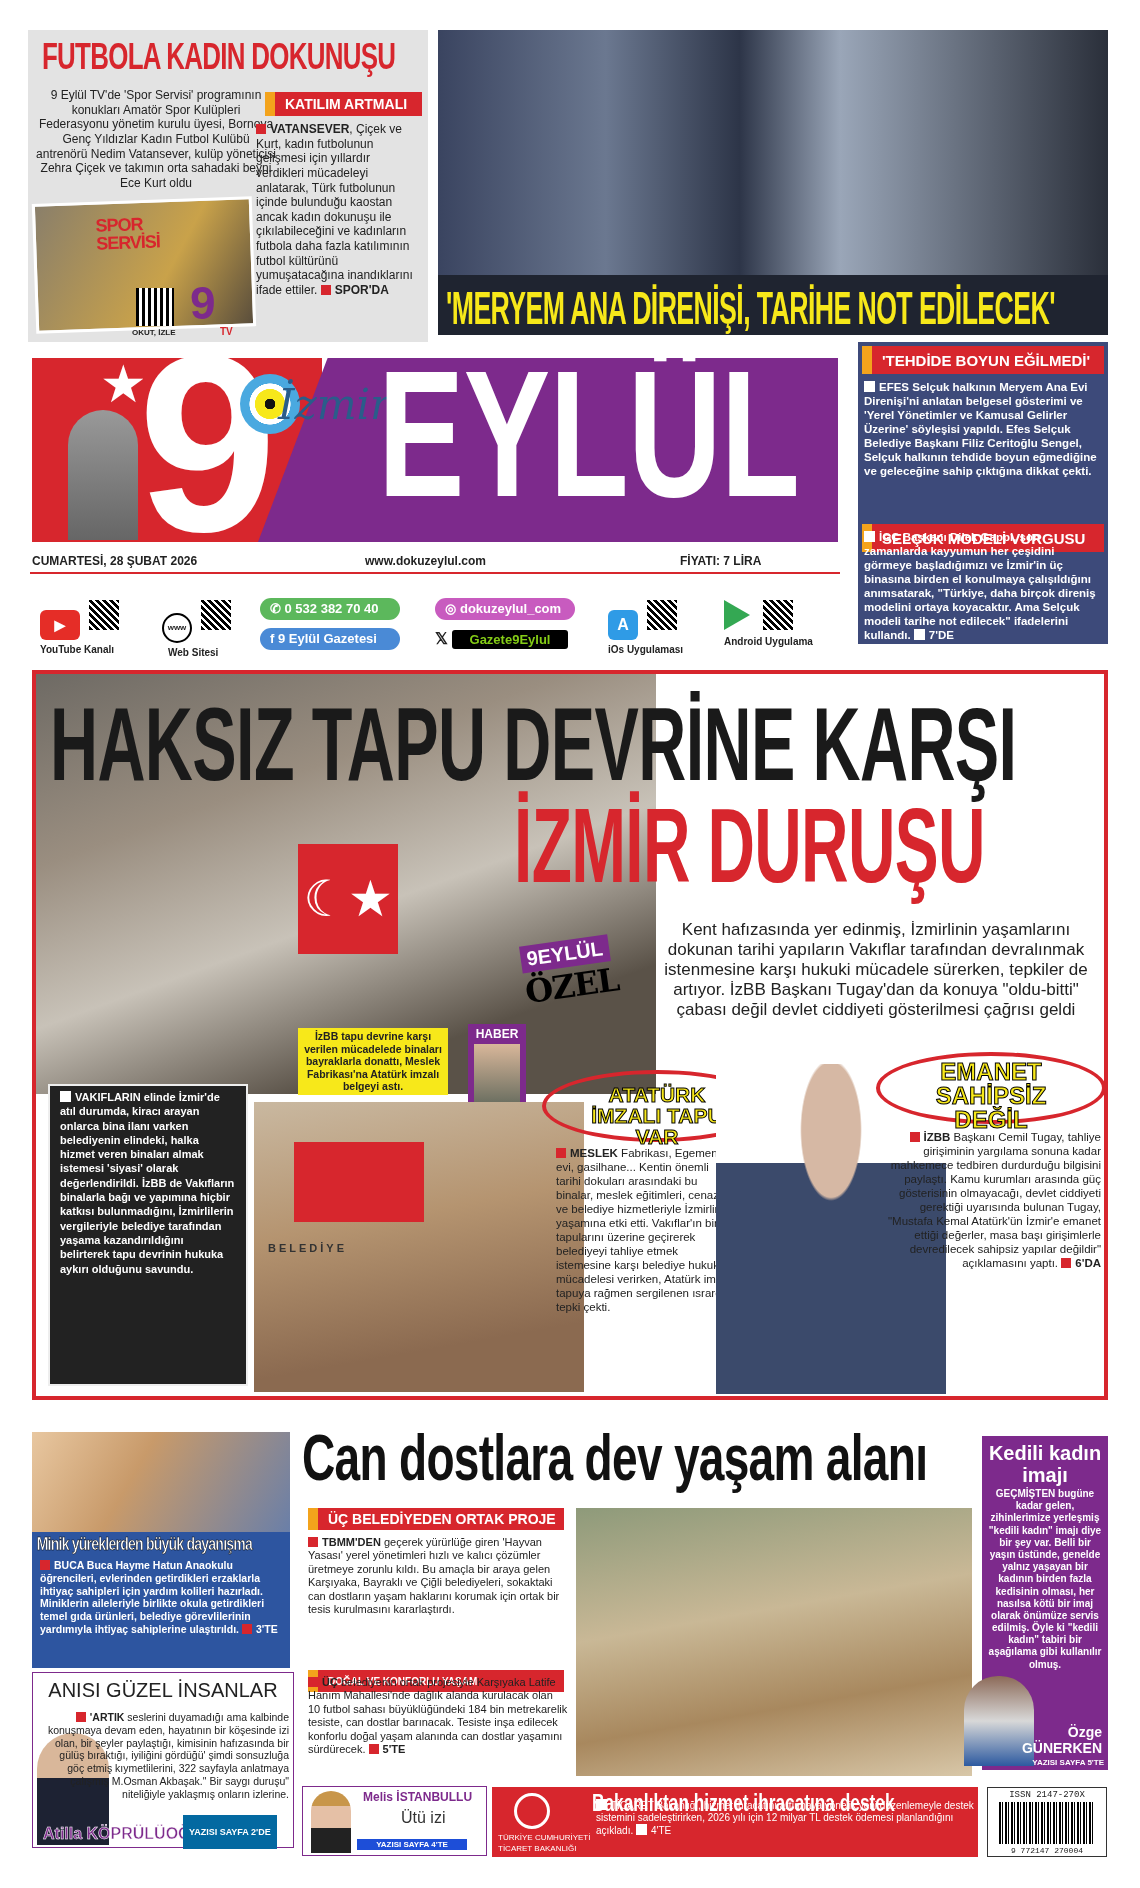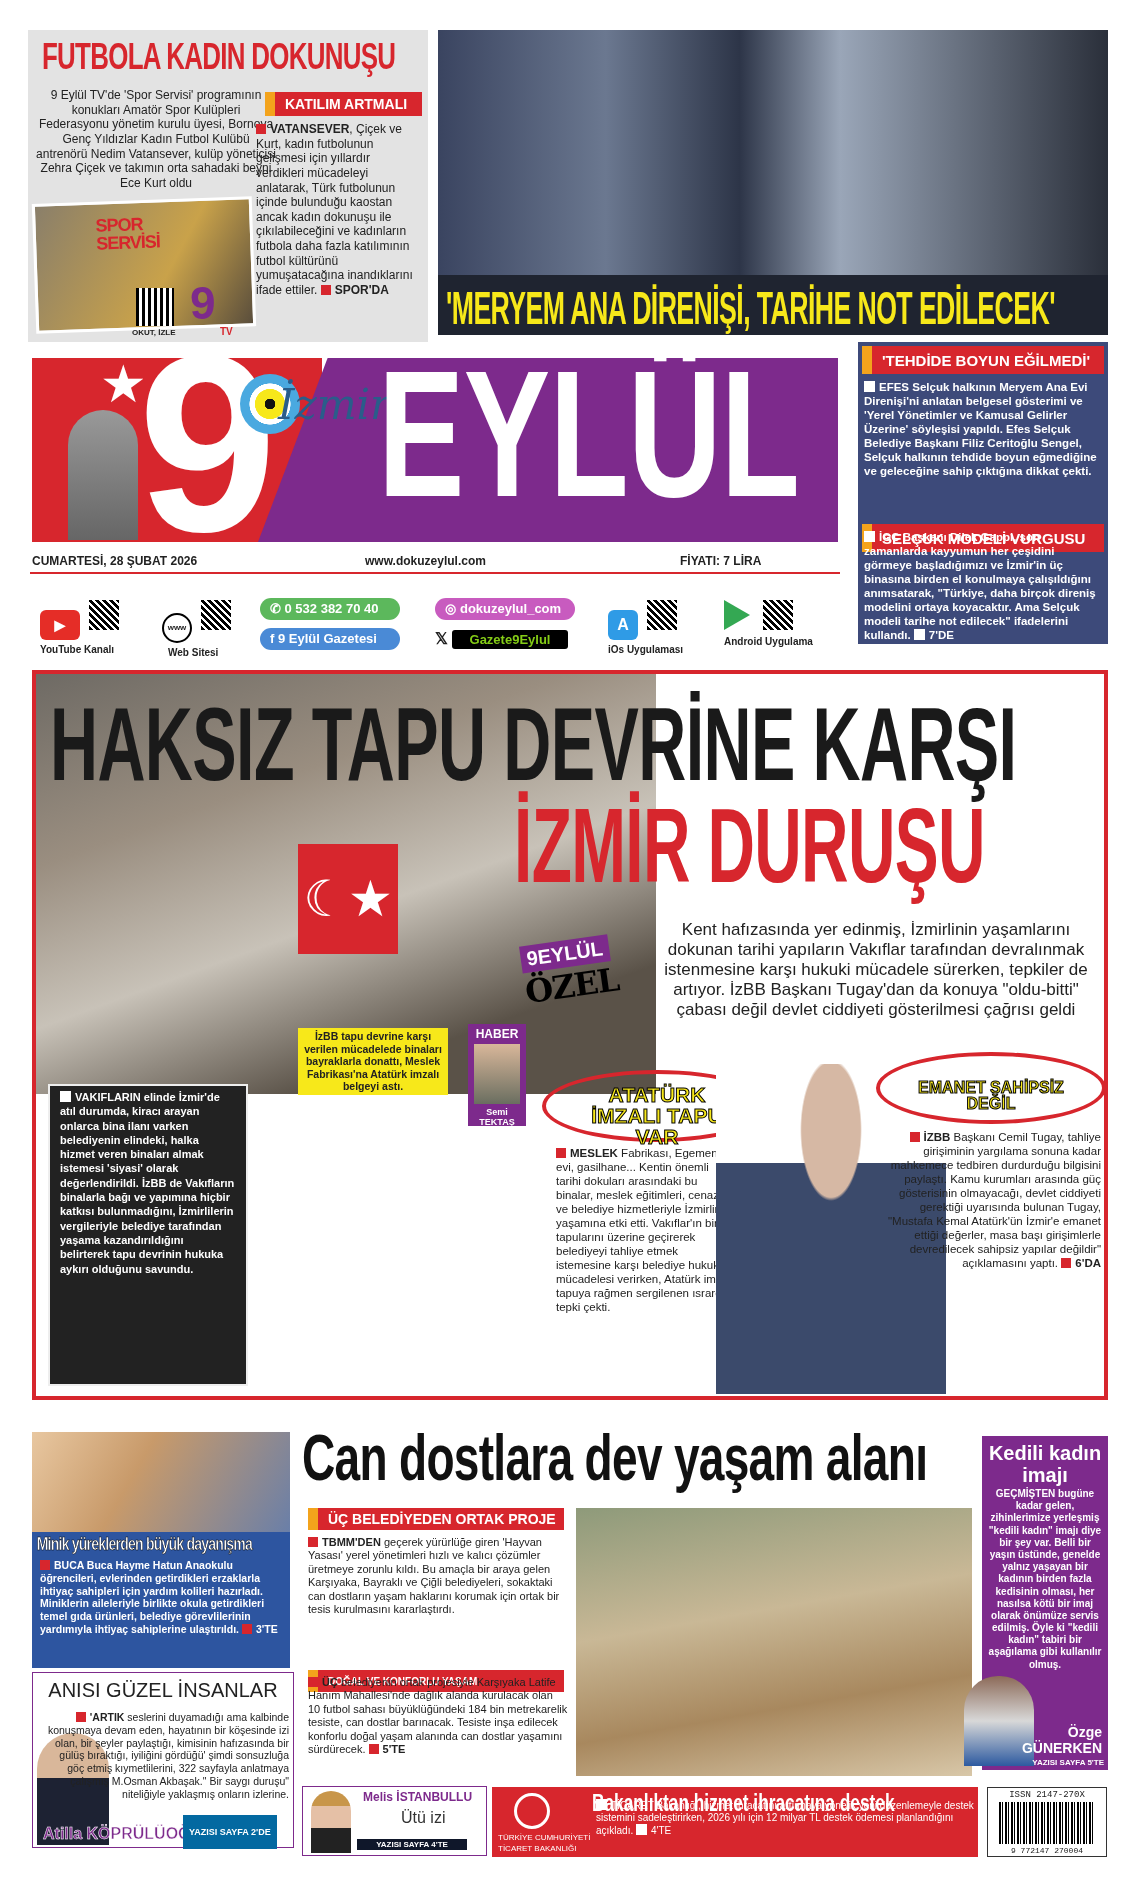--- a/index.html
+++ b/index.html
@@ -106,30 +106,34 @@
   <div class="abs" style="left:488px;top:264px;width:120px;height:80px;transform:rotate(-8deg)">
     <div style="background:#7d2a8c;color:#fff;font-weight:bold;font-size:20px;padding:2px 6px;display:inline-block">9EYLÜL</div>
     <div class="cond" style="font-size:32px;font-family:'DejaVu Serif',serif;color:#000">ÖZEL</div>
   </div>
   <div class="abs" style="left:262px;top:354px;width:150px;font-size:10.5px;font-weight:bold;background:#f7e81a;text-align:center;padding:2px;line-height:1.2">İzBB tapu devrine karşı verilen mücadelede binaları bayraklarla donattı, Meslek Fabrikası'na Atatürk imzalı belgeyi astı.</div>
   <div class="abs" style="left:432px;top:350px;width:58px;height:102px;background:#7d2a8c;color:#fff;text-align:center;font-size:10px;font-weight:bold">
     <div style="padding-top:3px;font-size:12px">HABER</div>
     <div style="margin:3px auto;width:46px;height:60px;background:linear-gradient(#d9b79a,#6a6e60)"></div>
     <div style="font-size:9px">Semi TEKTAŞ</div>
   </div>
+  <div class="abs photo" style="left:218px;top:428px;width:330px;height:290px;background:linear-gradient(170deg,#c9b8a0,#b59470 40%,#8b6a50 80%)">
+    <div style="position:absolute;left:40px;top:40px;width:130px;height:80px;background:#d7262d"></div>
+    <div style="position:absolute;left:14px;top:140px;font-size:11px;letter-spacing:3px;color:#333;font-weight:bold">BELEDİYE</div>
+  </div>
   <div class="abs" style="left:12px;top:410px;width:200px;height:302px;background:#222;color:#fff;border:2px solid #eee">
     <p style="padding:4px 10px;font-size:11px;font-weight:bold;line-height:1.3"><span class="sqw"></span><span>VAKIFLARIN</span><span> elinde İzmir'de atıl durumda, kiracı arayan onlarca bina ilanı varken belediyenin elindeki, halka hizmet veren binaları almak istemesi 'siyasi' olarak değerlendirildi. İzBB de Vakıfların binalarla bağı ve yapımına hiçbir katkısı bulunmadığını, İzmirlilerin vergileriyle belediye tarafından yaşama kazandırıldığını belirterek tapu devrinin hukuka aykırı olduğunu savundu.</span></p>
   </div>
   <div class="abs" style="left:506px;top:396px;width:230px;height:72px;border:4px solid #d7262d;border-radius:50%;text-align:center">
     <div class="cond" style="font-size:21px;color:#f7e81a;-webkit-text-stroke:1px #000;width:170px;margin:10px auto;line-height:1;letter-spacing:0">ATATÜRK İMZALI TAPU VAR</div>
   </div>
   <p class="abs" style="left:520px;top:472px;width:180px;font-size:11.5px"><span class="sq"></span><b>MESLEK</b><span> Fabrikası, Egemenlik evi, gasilhane... Kentin önemli tarihi dokuları arasındaki bu binalar, meslek eğitimleri, cenaze ve belediye hizmetleriyle İzmirlinin yaşamına etki etti. Vakıflar'ın bina tapularını üzerine geçirerek belediyeyi tahliye etmek istemesine karşı belediye hukuk mücadelesi verirken, Atatürk imzalı tapuya rağmen sergilenen ısrarcılık tepki çekti.</span></p>
   <div class="abs photo" style="left:680px;top:390px;width:230px;height:330px;background:radial-gradient(ellipse at 50% 20%,#d6b8a4 0 18%,transparent 19%),linear-gradient(#fff 0 30%,#3b4a6b 30%)"></div>
   <div class="abs" style="left:840px;top:378px;width:230px;height:72px;border:4px solid #d7262d;border-radius:50%;text-align:center">
-    <div class="cond" style="font-size:16px;color:#f7e81a;-webkit-text-stroke:1px #000;width:170px;margin:24px auto;line-height:1;letter-spacing:0">EMANET SAHİPSİZ DEĞİL</div>
+    <div class="cond" style="font-size:24px;color:#f7e81a;-webkit-text-stroke:1px #000;width:170px;margin:4px auto;line-height:1;letter-spacing:0">EMANET SAHİPSİZ DEĞİL</div>
   </div>
   <p class="abs" style="left:850px;top:456px;width:215px;font-size:11.5px;text-align:right"><span class="sq"></span><b>İZBB</b><span> Başkanı Cemil Tugay, tahliye girişiminin yargılama sonuna kadar mahkemece tedbiren durdurduğu bilgisini paylaştı. Kamu kurumları arasında güç gösterisinin olmayacağı, devlet ciddiyeti gerektiği uyarısında bulunan Tugay, "Mustafa Kemal Atatürk'ün İzmir'e emanet ettiği değerler, masa başı girişimlerle devredilecek sahipsiz yapılar değildir" açıklamasını yaptı.</span> <span class="sq"></span><b>6'DA</b></p>
 </div>
 
 <div class="abs" style="left:32px;top:1432px;width:258px;height:236px;background:#2d55a0;color:#fff">
   <div style="height:100px;background:linear-gradient(120deg,#e8c7a0,#c89a6a 40%,#6a7fa8)"></div>
   <div class="cond" style="padding:2px 6px;font-size:18px;white-space:nowrap;transform:scaleX(.78);-webkit-text-stroke:.5px #000">Minik yüreklerden büyük dayanışma</div>
   <p style="padding:2px 8px;font-size:10.5px;font-weight:bold"><span class="sq"></span><span>BUCA</span><span> Buca Hayme Hatun Anaokulu öğrencileri, evlerinden getirdikleri erzaklarla ihtiyaç sahipleri için yardım kolileri hazırladı. Miniklerin aileleriyle birlikte okula getirdikleri temel gıda ürünleri, belediye görevlilerinin yardımıyla ihtiyaç sahiplerine ulaştırıldı.</span> <span class="sq"></span><span>3'TE</span></p>
 </div>
 
@@ -158,21 +162,21 @@
   <div style="position:absolute;left:-18px;top:240px;width:70px;height:90px;background:linear-gradient(#8c6a58,#d8d8d8 50%,#2d5aa0);border-radius:34px 34px 0 0"></div>
   <div style="position:absolute;right:6px;top:288px;font-size:14px;font-weight:bold">Özge</div>
   <div style="position:absolute;right:6px;top:304px;font-size:14px;font-weight:bold">GÜNERKEN</div>
   <div style="position:absolute;right:4px;top:322px;font-size:8px;font-weight:bold">YAZISI SAYFA 5'TE</div>
 </div>
 
 <div class="abs" style="left:302px;top:1786px;width:185px;height:70px;border:1px solid #7d2a8c">
   <div style="position:absolute;left:8px;top:4px;width:40px;height:62px;background:linear-gradient(#c8964a 0 25%,#e5c0a6 25% 60%,#222 60%);border-radius:20px 20px 0 0"></div>
   <div style="position:absolute;left:60px;top:3px;font-size:12px;font-weight:bold;color:#7d2a8c">Melis İSTANBULLU</div>
   <div style="position:absolute;left:98px;top:22px;font-size:16px;color:#333">Ütü izi</div>
-  <div style="position:absolute;left:54px;top:52px;width:110px;font-size:8px;background:#0f172a;color:#fff;text-align:center;padding:1px;font-weight:bold">YAZISI SAYFA 4'TE</div>
+  <div style="position:absolute;left:54px;top:52px;width:110px;font-size:8px;background:#1d4ed8;color:#fff;text-align:center;padding:1px;font-weight:bold">YAZISI SAYFA 4'TE</div>
 </div>
 
 <div class="abs" style="left:492px;top:1787px;width:486px;height:70px;background:#d7262d;color:#fff">
   <div style="position:absolute;left:22px;top:6px;width:36px;height:36px;border-radius:50%;border:3px solid #fff;background:#d7262d"></div>
   <div style="position:absolute;left:6px;top:46px;font-size:8px">TÜRKİYE CUMHURİYETİ</div>
   <div style="position:absolute;left:6px;top:57px;font-size:8px">TİCARET BAKANLIĞI</div>
   <div class="cond" style="position:absolute;left:100px;top:2px;font-size:24px;white-space:nowrap;transform:scaleX(.72);letter-spacing:0">Bakanlıktan hizmet ihracatına destek</div>
   <p style="position:absolute;left:104px;top:12px;width:378px;font-size:10px;line-height:1.2"><span class="sqw"></span><span>TİCARET</span><span> Bakanlığı, hizmet ihracatını artırmaya yönelik yeni düzenlemeyle destek sistemini sadeleştirirken, 2026 yılı için 12 milyar TL destek ödemesi planlandığını açıkladı.</span> <span class="sqw"></span><span>4'TE</span></p>
 </div>
 

